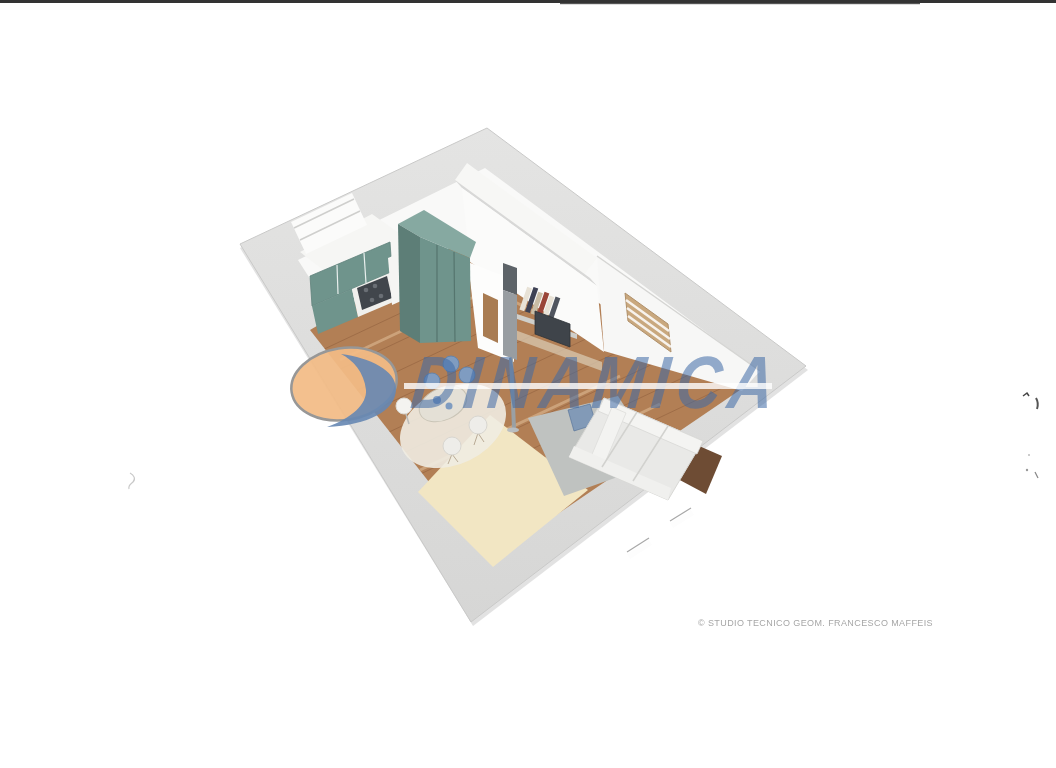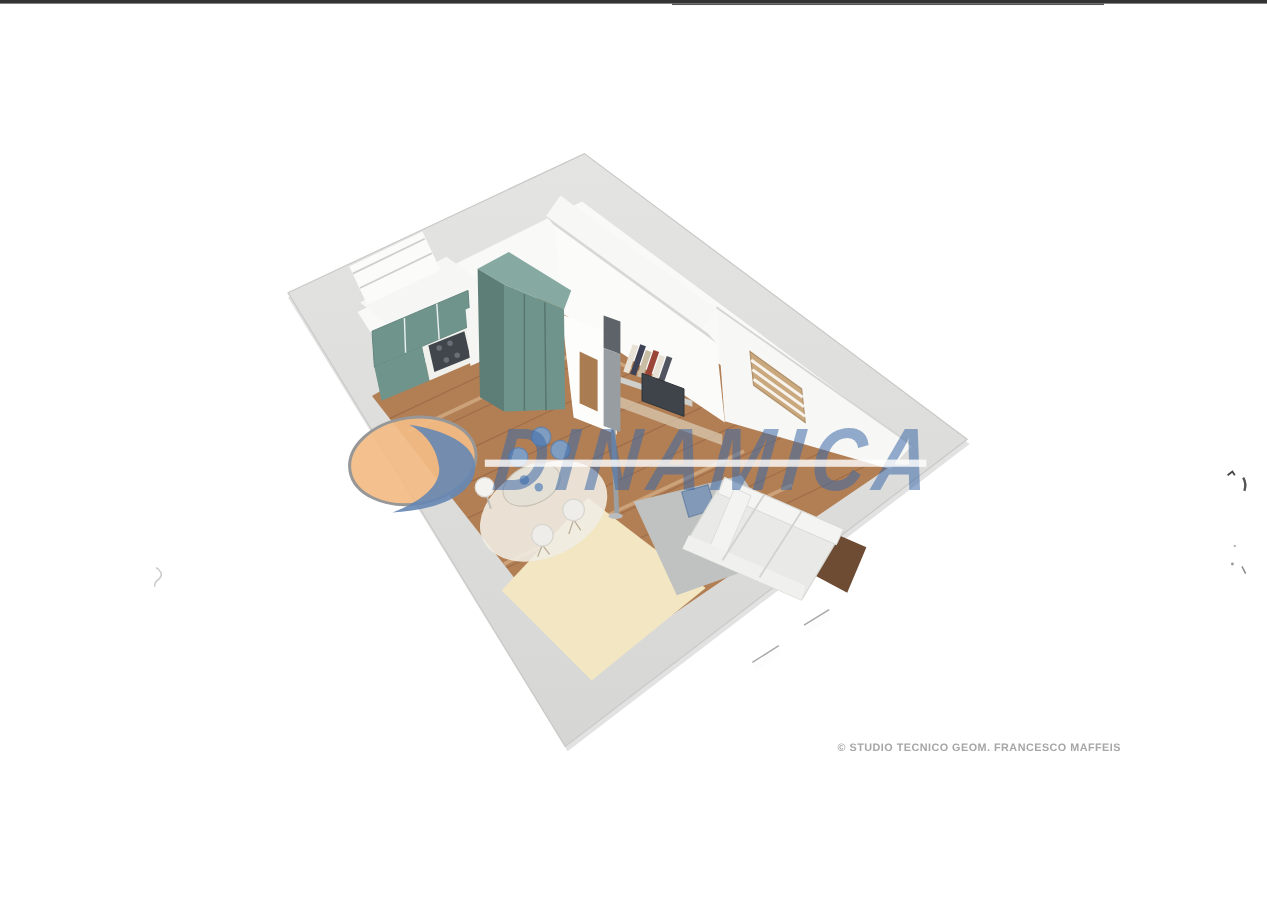--- a/index.html
+++ b/index.html
@@ -17,21 +17,21 @@
     transform:skewX(-6deg) scaleX(0.85);
     transform-origin:left bottom;
     white-space:nowrap;z-index:5;
   }
   .watermark-stripe{
     position:absolute;left:404px;top:383px;width:368px;height:6px;
     background:rgba(255,255,255,0.8);z-index:6;
   }
   .credit{
     position:absolute;left:698px;top:618px;
-    font-size:9px;font-weight:700;letter-spacing:0.4px;
+    font-size:9px;font-weight:400;letter-spacing:0.4px;
     color:#a6a6a6;white-space:nowrap;z-index:4;
   }
 </style>
 </head>
 <body>
 
 <div class="page">
 
 <svg class="plan-svg" width="1056" height="768" viewBox="0 0 1056 768">
 

